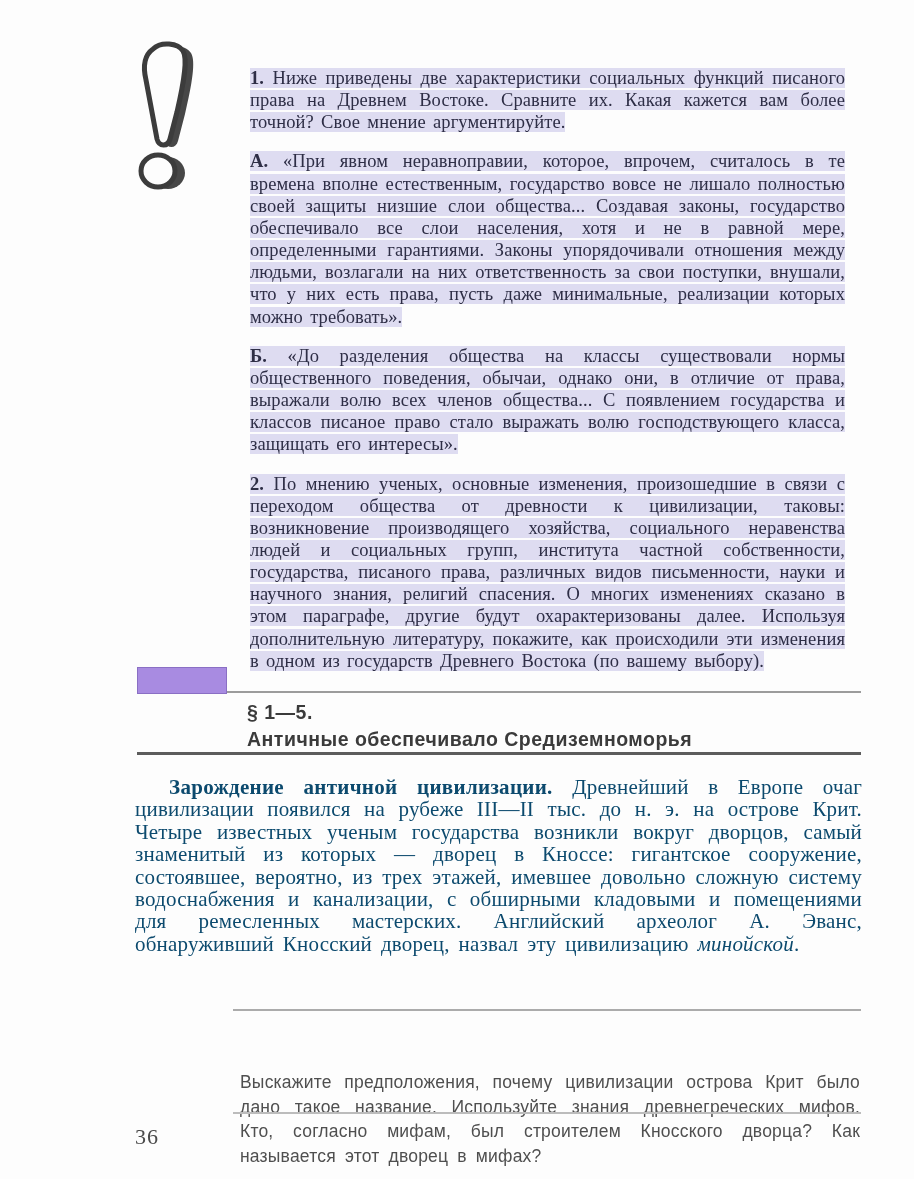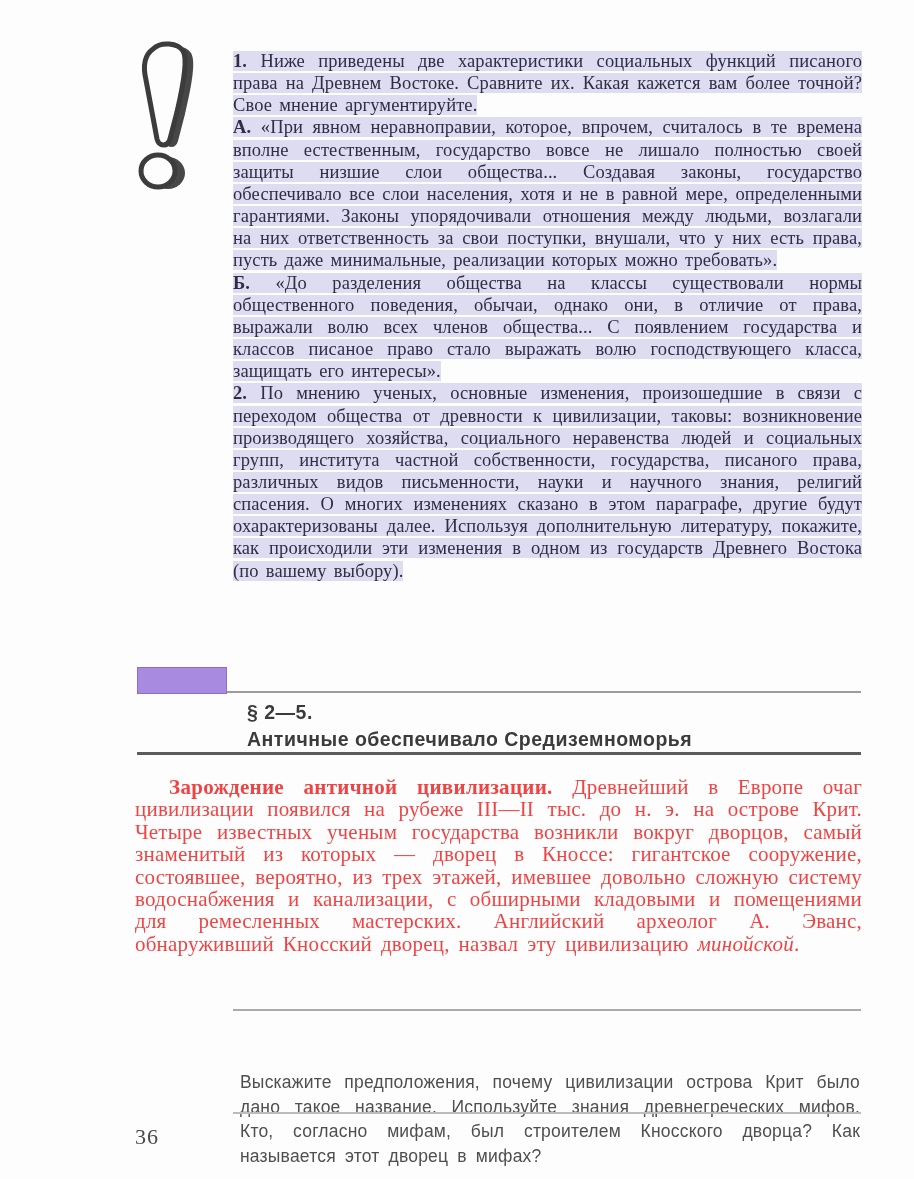--- a/index.html
+++ b/index.html
@@ -11,42 +11,42 @@
 
   
   #excl { position:absolute; left:132px; top:40px; width:70px; height:158px; }
 
   
   .q-block {
     position:absolute; left:233px; top:50px; width:629px;
     font-size:18.5px; line-height:22.15px; text-align:justify;
     color:#2e2e46; word-spacing:2.5px; letter-spacing:0.1px;
   }
-  .q-block p { margin:0; }
+  .q-block p { margin:17px; }
   .q-hl { background:#dedcf1; }
   .q-lead { font-weight:bold; }
 
   
   .accent-bar {
     position:absolute; left:137px; top:667px; width:90px; height:27px;
     background:#a88be1; border:1px solid #8a6fc4; box-sizing:border-box;
   }
   .rule-a { position:absolute; left:227px; top:691px; width:634px; height:2px; background:#9c9c9c; }
   .sec-head {
     position:absolute; left:247px; top:699px; width:610px;
     font-family:"Liberation Sans", sans-serif; font-weight:bold;
     font-size:19.5px; line-height:27px; color:#3b3b3b; letter-spacing:0.5px;
   }
   .rule-b { position:absolute; left:137px; top:752px; width:724px; height:3px; background:#5c5c5c; }
 
   
   .body-par {
     position:absolute; left:135px; top:776px; width:727px;
     font-size:21px; line-height:22.4px; text-align:justify;
-    color:#ef4444; word-spacing:3.5px; letter-spacing:0.2px;
+    color:#0c4a6e; word-spacing:3.5px; letter-spacing:0.2px;
     text-indent:34px; margin:0;
   }
   .body-par b { letter-spacing:0.3px; }
 
   
   .hint-rule-top { position:absolute; left:233px; top:1009px; width:628px; height:2px; background:#ababab; }
   .hint-text {
     position:absolute; left:240px; top:1070px; width:620px;
     font-family:"Liberation Sans", sans-serif;
     font-size:17.5px; line-height:24.5px; text-align:justify;
@@ -81,21 +81,21 @@
   <div class="q-block">
     <p><span class="q-hl"><b class="q-lead">1.</b><span> Ниже приведены две характеристики социальных функций писаного права на Древнем Востоке. Сравните их. Какая кажется вам более точной? Свое мнение аргументируйте.</span></span></p>
     <p><span class="q-hl"><b class="q-lead">А.</b><span> «При явном неравноправии, которое, впрочем, считалось в те времена вполне естественным, государство вовсе не лишало полностью своей защиты низшие слои общества... Создавая законы, государство обеспечивало все слои населения, хотя и не в равной мере, определенными гарантиями. Законы упорядочивали отношения между людьми, возлагали на них ответственность за свои поступки, внушали, что у них есть права, пусть даже минимальные, реализации которых можно требовать».</span></span></p>
     <p><span class="q-hl"><b class="q-lead">Б.</b><span> «До разделения общества на классы существовали нормы общественного поведения, обычаи, однако они, в отличие от права, выражали волю всех членов общества... С появлением государства и классов писаное право стало выражать волю господствующего класса, защищать его интересы».</span></span></p>
     <p><span class="q-hl"><b class="q-lead">2.</b><span> По мнению ученых, основные изменения, произошедшие в связи с переходом общества от древности к цивилизации, таковы: возникновение производящего хозяйства, социального неравенства людей и социальных групп, института частной собственности, государства, писаного права, различных видов письменности, науки и научного знания, религий спасения. О многих изменениях сказано в этом параграфе, другие будут охарактеризованы далее. Используя дополнительную литературу, покажите, как происходили эти изменения в одном из государств Древнего Востока (по вашему выбору).</span></span></p>
   </div>
 
   <div class="accent-bar"></div>
   <div class="rule-a"></div>
   <div class="sec-head">
-    <div>§ 2—5.</div>
+    <div>§ 1—5.</div>
     <div>Античные обеспечивало Средиземноморья</div>
   </div>
   <div class="rule-b"></div>
 
   <p class="body-par"><b>Зарождение античной цивилизации.</b><span> Древнейший в Европе очаг цивилизации появился на рубеже III—II тыс. до н. э. на острове Крит. Четыре известных ученым государства возникли вокруг дворцов, самый знаменитый из которых — дворец в Кноссе: гигантское сооружение, состоявшее, вероятно, из трех этажей, имевшее довольно сложную систему водоснабжения и канализации, с обширными кладовыми и помещениями для ремесленных мастерских. Английский археолог А. Эванс, обнаруживший Кносский дворец, назвал эту цивилизацию </span><i>минойской</i><span>.</span></p>
 
   <div class="hint-rule-top"></div>
   <div class="hint-text">Выскажите предположения, почему цивилизации острова Крит было дано такое название. Используйте знания древнегреческих мифов. Кто, согласно мифам, был строителем Кносского дворца? Как называется этот дворец в мифах?</div>
   <div class="hint-rule-bottom"></div>
 

